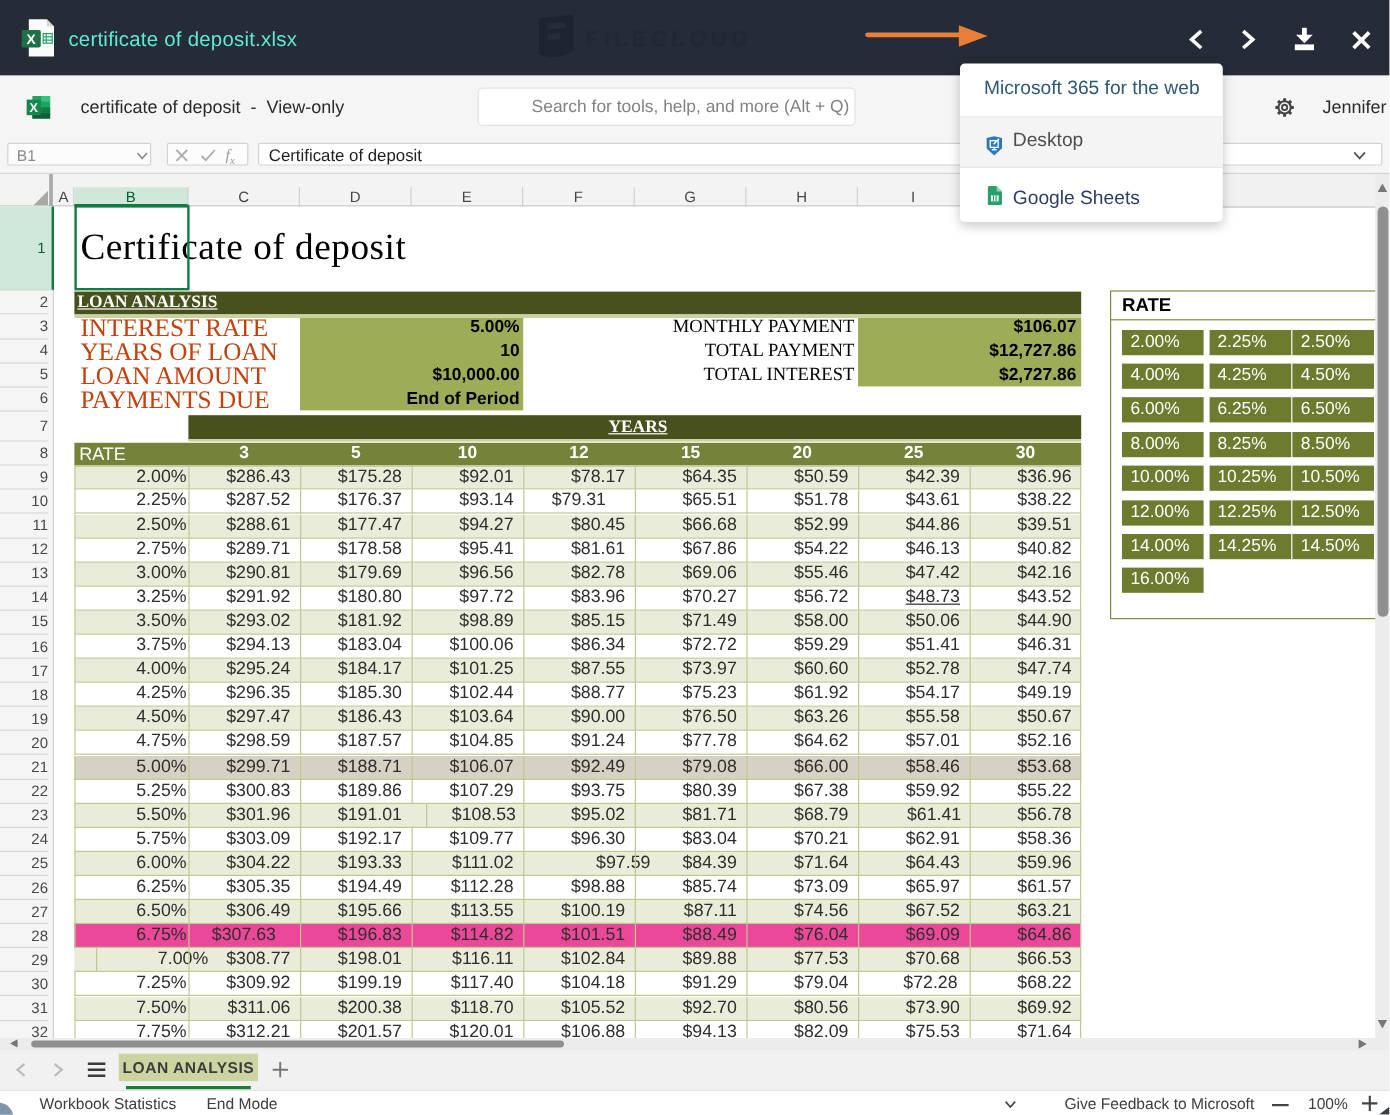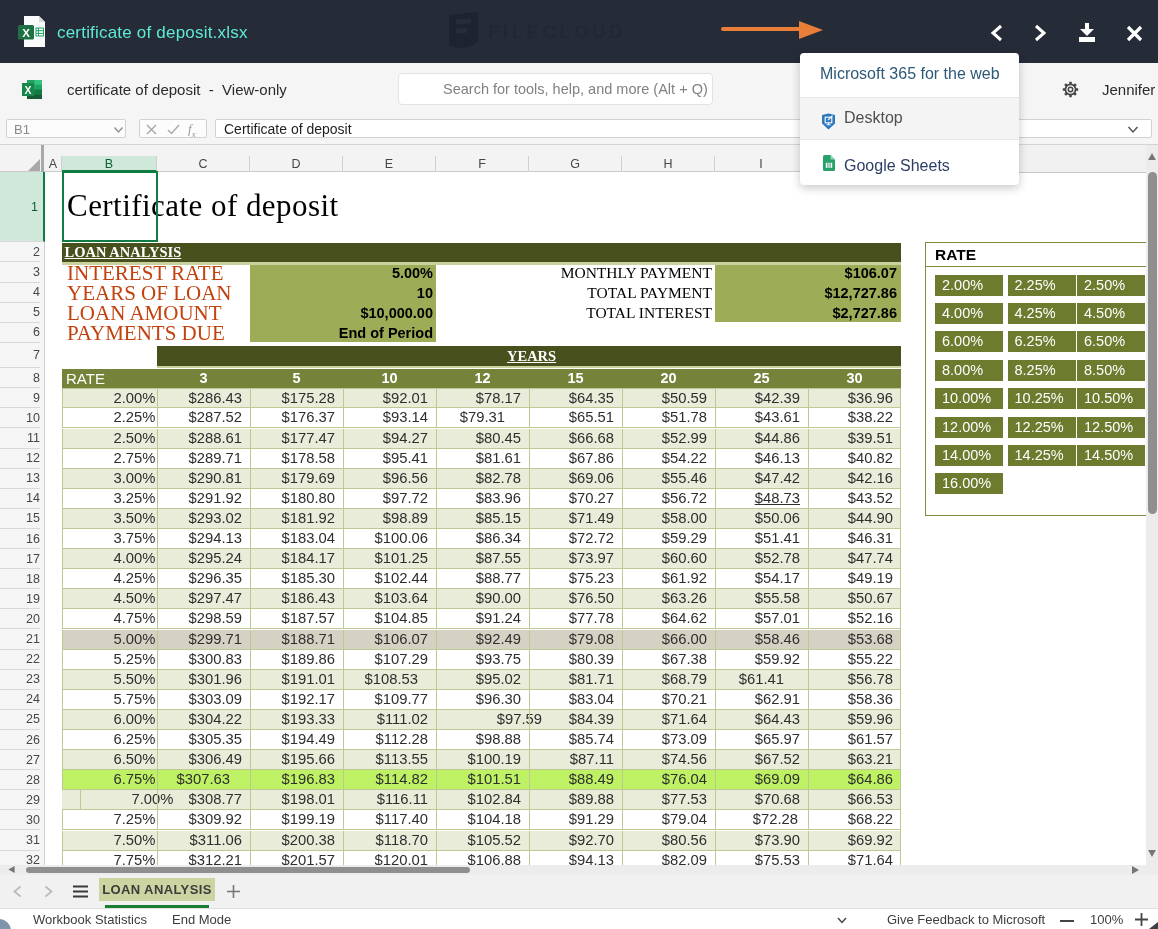--- a/index.html
+++ b/index.html
@@ -404,25 +404,25 @@
       <div class="dc" style="left:374px;width:92px;padding-right:7px;">$93.75</div>
       <div class="dc" style="left:467px;width:92px;padding-right:7px;">$80.39</div>
       <div class="dc" style="left:560px;width:92px;padding-right:7px;">$67.38</div>
       <div class="dc" style="left:653px;width:92px;padding-right:7px;">$59.92</div>
       <div class="dc" style="left:746px;width:92px;padding-right:7px;">$55.22</div>
     </div>
 <div class="dr" style="top:669.7px;background:#e9ecd9;">
       <div class="dc" style="left:0;width:94px;padding-right:0.5px;">5.50%</div>
       <div class="dc" style="left:95px;width:92px;padding-right:7px;">$301.96</div>
       <div class="dc" style="left:188px;width:92px;padding-right:7px;">$191.01</div>
-      <div class="dc" style="left:281px;width:92px;padding-right:17px;">$108.53</div>
+      <div class="dc" style="left:293px;width:92px;padding-right:17px;">$108.53</div>
       <div class="dc" style="left:374px;width:92px;padding-right:7px;">$95.02</div>
       <div class="dc" style="left:467px;width:92px;padding-right:7px;">$81.71</div>
       <div class="dc" style="left:560px;width:92px;padding-right:7px;">$68.79</div>
-      <div class="dc" style="left:653px;width:92px;padding-right:23px;">$61.41</div>
+      <div class="dc" style="left:653px;width:92px;padding-right:6px;">$61.41</div>
       <div class="dc" style="left:746px;width:92px;padding-right:7px;">$56.78</div>
     </div>
 <div class="dr" style="top:689.8px;background:#ffffff;">
       <div class="dc" style="left:0;width:94px;padding-right:0.5px;">5.75%</div>
       <div class="dc" style="left:95px;width:92px;padding-right:7px;">$303.09</div>
       <div class="dc" style="left:188px;width:92px;padding-right:7px;">$192.17</div>
       <div class="dc" style="left:281px;width:92px;padding-right:7px;">$109.77</div>
       <div class="dc" style="left:374px;width:92px;padding-right:7px;">$96.30</div>
       <div class="dc" style="left:467px;width:92px;padding-right:7px;">$83.04</div>
       <div class="dc" style="left:560px;width:92px;padding-right:7px;">$70.21</div>
@@ -455,21 +455,21 @@
       <div class="dc" style="left:0;width:94px;padding-right:0.5px;">6.50%</div>
       <div class="dc" style="left:95px;width:92px;padding-right:7px;">$306.49</div>
       <div class="dc" style="left:188px;width:92px;padding-right:7px;">$195.66</div>
       <div class="dc" style="left:281px;width:92px;padding-right:7px;">$113.55</div>
       <div class="dc" style="left:374px;width:92px;padding-right:7px;">$100.19</div>
       <div class="dc" style="left:467px;width:92px;padding-right:7px;">$87.11</div>
       <div class="dc" style="left:560px;width:92px;padding-right:7px;">$74.56</div>
       <div class="dc" style="left:653px;width:92px;padding-right:7px;">$67.52</div>
       <div class="dc" style="left:746px;width:92px;padding-right:7px;">$63.21</div>
     </div>
-<div class="dr" style="top:770.2px;background:#bef264;">
+<div class="dr" style="top:770.2px;background:#ec4899;">
       <div class="dc" style="left:0;width:94px;padding-right:0.5px;">6.75%</div>
       <div class="dc" style="left:95px;width:79px;padding-right:6px;">$307.63</div>
       <div class="dc" style="left:188px;width:92px;padding-right:7px;">$196.83</div>
       <div class="dc" style="left:281px;width:92px;padding-right:7px;">$114.82</div>
       <div class="dc" style="left:374px;width:92px;padding-right:7px;">$101.51</div>
       <div class="dc" style="left:467px;width:92px;padding-right:7px;">$88.49</div>
       <div class="dc" style="left:560px;width:92px;padding-right:7px;">$76.04</div>
       <div class="dc" style="left:653px;width:92px;padding-right:7px;">$69.09</div>
       <div class="dc" style="left:746px;width:92px;padding-right:7px;">$64.86</div>
     </div>

